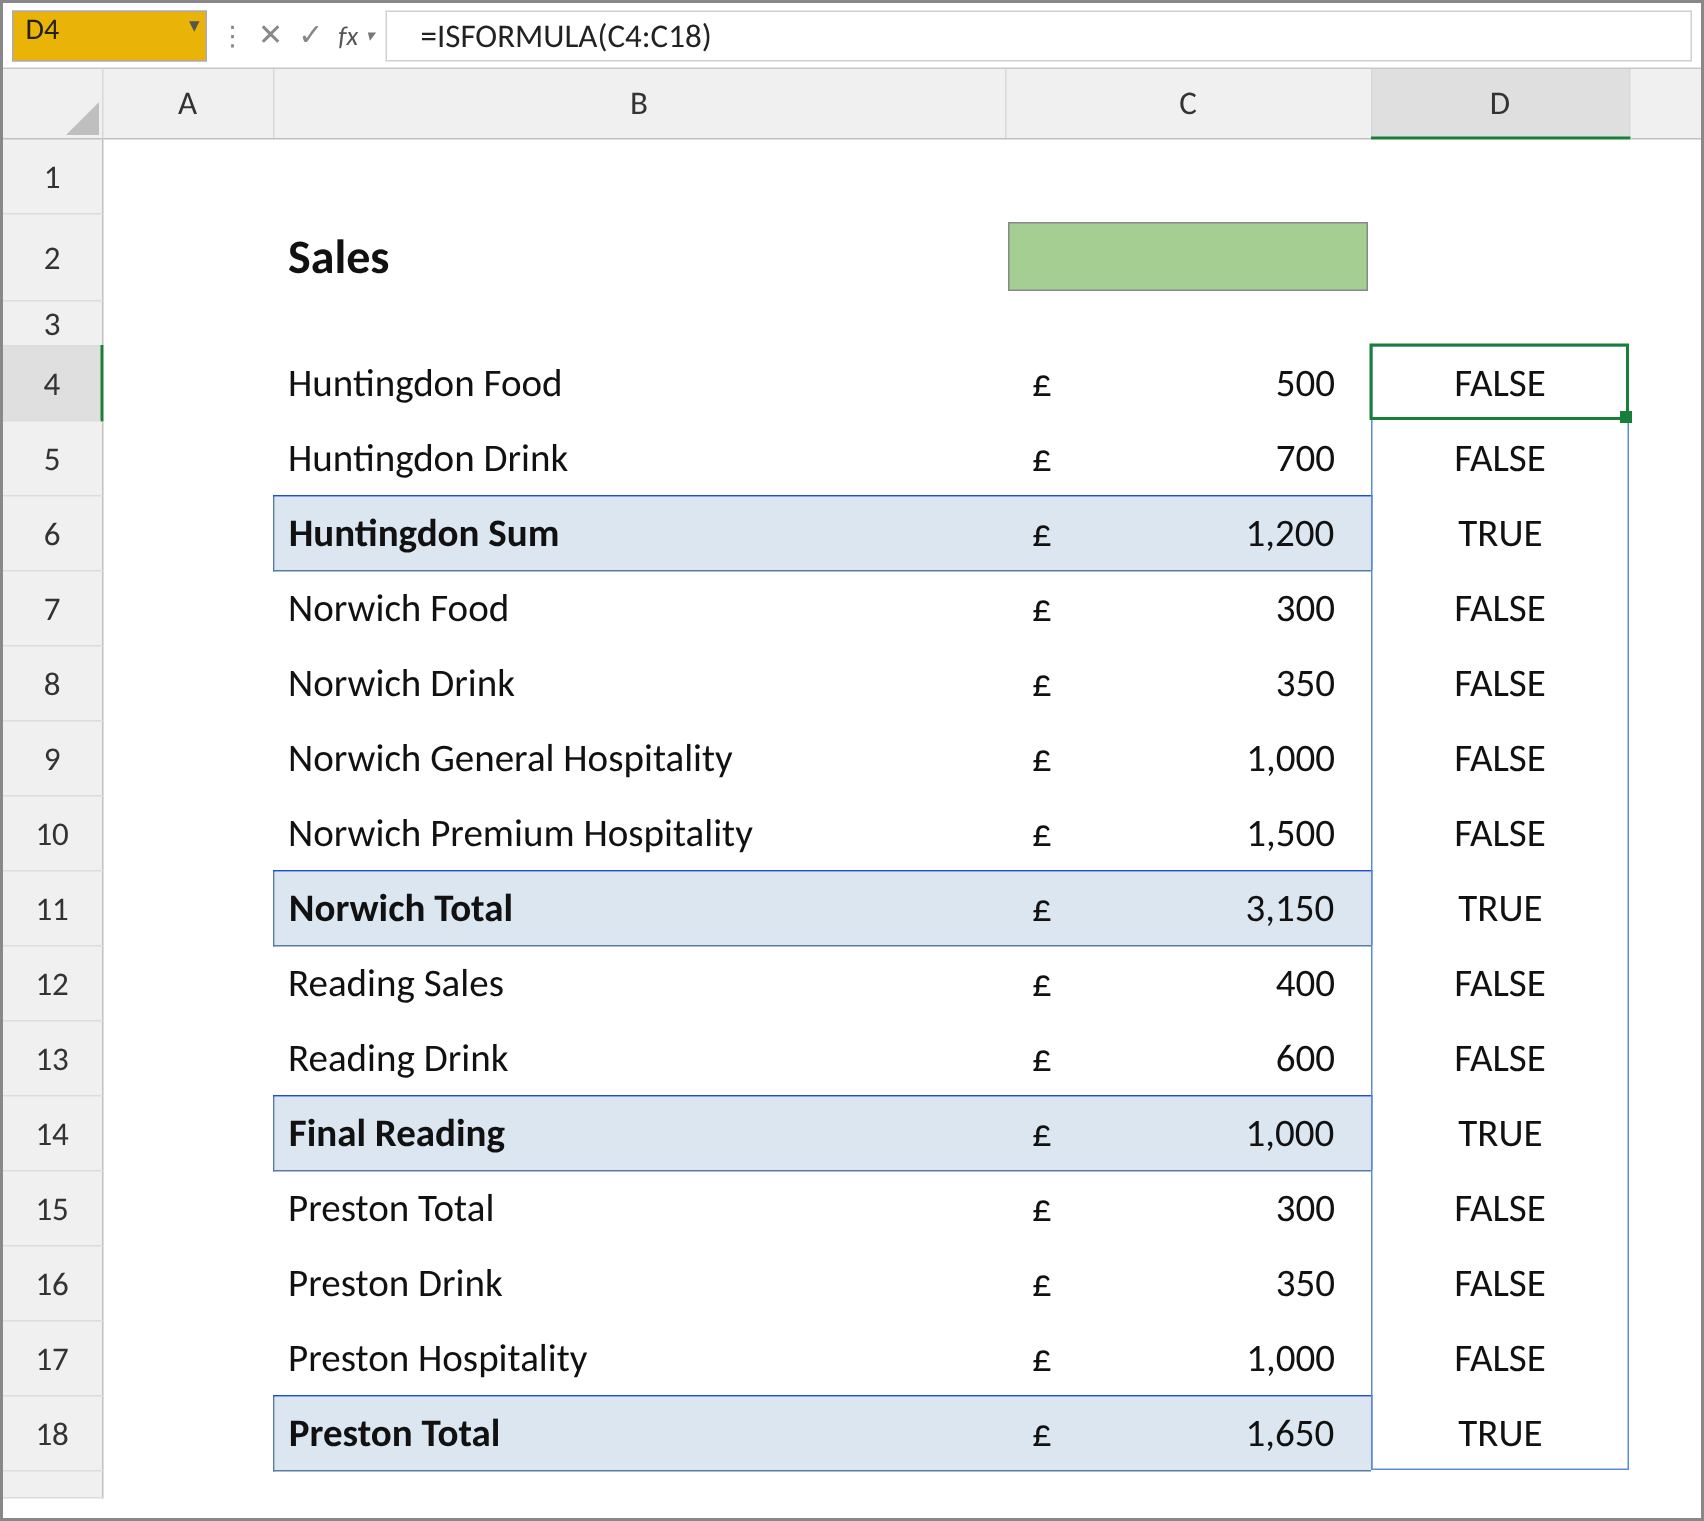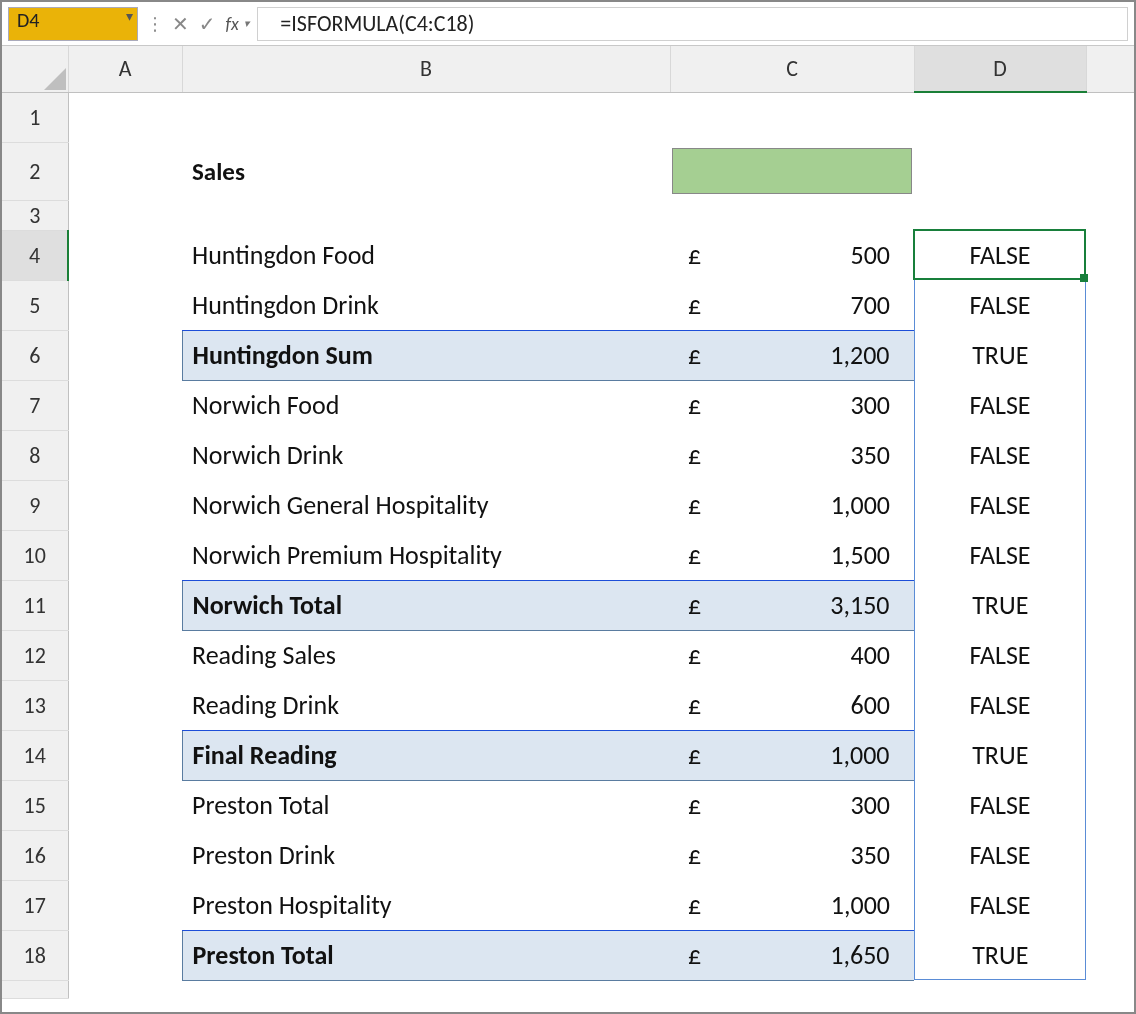--- a/index.html
+++ b/index.html
@@ -157,21 +157,21 @@
   td.cell.c { text-align: right; }
   td.cell.c .curr {
     float: left;
     padding-left: 8px;
   }
   td.cell.c .amt {
     padding-right: 14px;
   }
   td.cell.d { text-align: center; }
   .bold { font-weight: 700; }
-  .title { font-size: 25px; font-weight: 700; }
+  .title { font-size: 32px; font-weight: 700; }
   .greenbox {
     background: #a5cf92;
     border: 1px solid #888;
     height: 46px;
     margin: 2px 2px;
   }
   
   td.hl {
     background: #dce6f1;
     border-top: 1px solid #1d4ed8;

